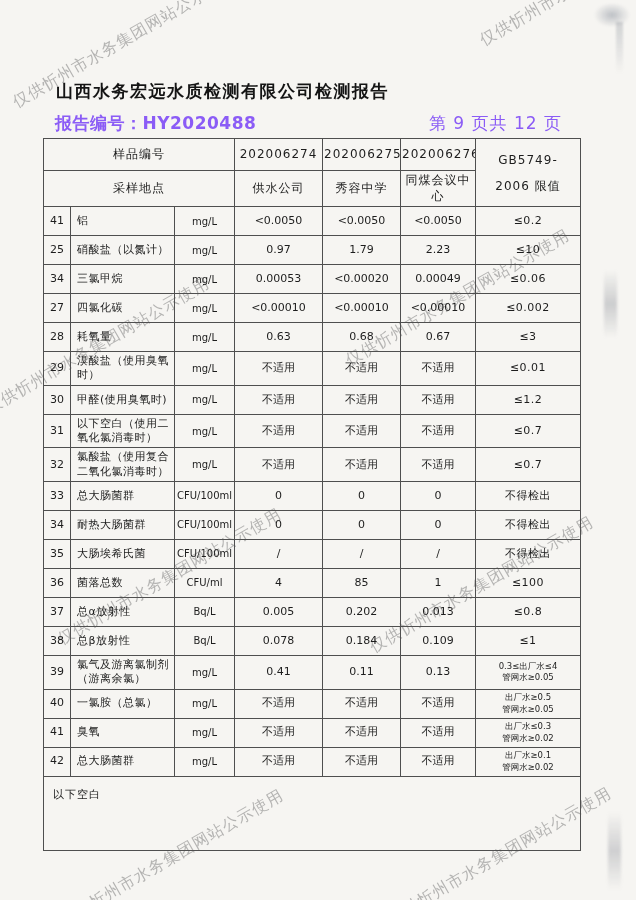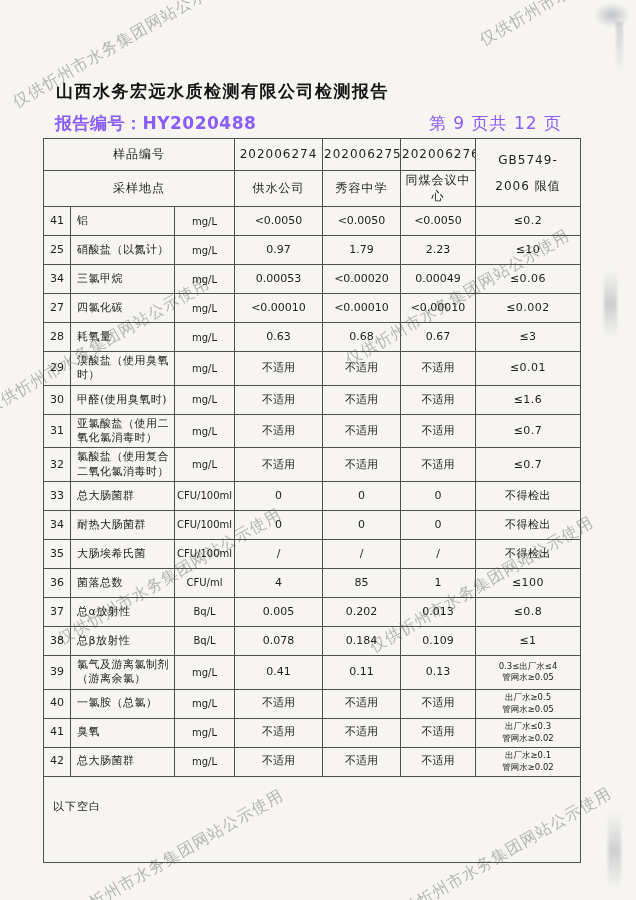--- a/index.html
+++ b/index.html
@@ -69,21 +69,21 @@
   .report thead tr:nth-child(2) th{height:29px;}
   .report tbody td{height:24px;}
   td.c-name{text-align:left;padding-left:6px;letter-spacing:0.5px;}
   td.c-unit{font-size:10px;}
   td.c-limit{letter-spacing:0.5px;}
   td.limit-small{padding:1px 0;}
   td.limit-small div{font-size:8.5px;line-height:1.35;letter-spacing:0;}
   th.gb-limit div{line-height:26px;letter-spacing:1px;}
   tr.blank-row td{
     height:62px;vertical-align:top;text-align:left;
-    padding:23px 0 0 9px;font-size:11px;letter-spacing:1px;
+    padding:11px 0 0 9px;font-size:11px;letter-spacing:1px;
   }
 </style>
 </head>
 <body>
 
 <div id="wm-layer">
   <div class="watermark wm1">仅供忻州市水务集团网站公示使用</div>
   <div class="watermark wm2">仅供忻州市水务集团网站公示使用</div>
   <div class="watermark wm3">仅供忻州市水务集团网站公示使用</div>
   <div class="watermark wm4">仅供忻州市水务集团网站公示使用</div>
@@ -189,25 +189,25 @@
     <td class="c-val">不适用</td>
     <td class="c-limit">≤0.01</td>
   </tr>
         <tr>
     <td class="c-no">30</td>
     <td class="c-name">甲醛(使用臭氧时)</td>
     <td class="c-unit">mg/L</td>
     <td class="c-val">不适用</td>
     <td class="c-val">不适用</td>
     <td class="c-val">不适用</td>
-    <td class="c-limit">≤1.6</td>
+    <td class="c-limit">≤1.2</td>
   </tr>
         <tr>
     <td class="c-no">31</td>
-    <td class="c-name">亚氯酸盐（使用二氧化氯消毒时）</td>
+    <td class="c-name">以下空白（使用二氧化氯消毒时）</td>
     <td class="c-unit">mg/L</td>
     <td class="c-val">不适用</td>
     <td class="c-val">不适用</td>
     <td class="c-val">不适用</td>
     <td class="c-limit">≤0.7</td>
   </tr>
         <tr>
     <td class="c-no">32</td>
     <td class="c-name">氯酸盐（使用复合二氧化氯消毒时）</td>
     <td class="c-unit">mg/L</td>

